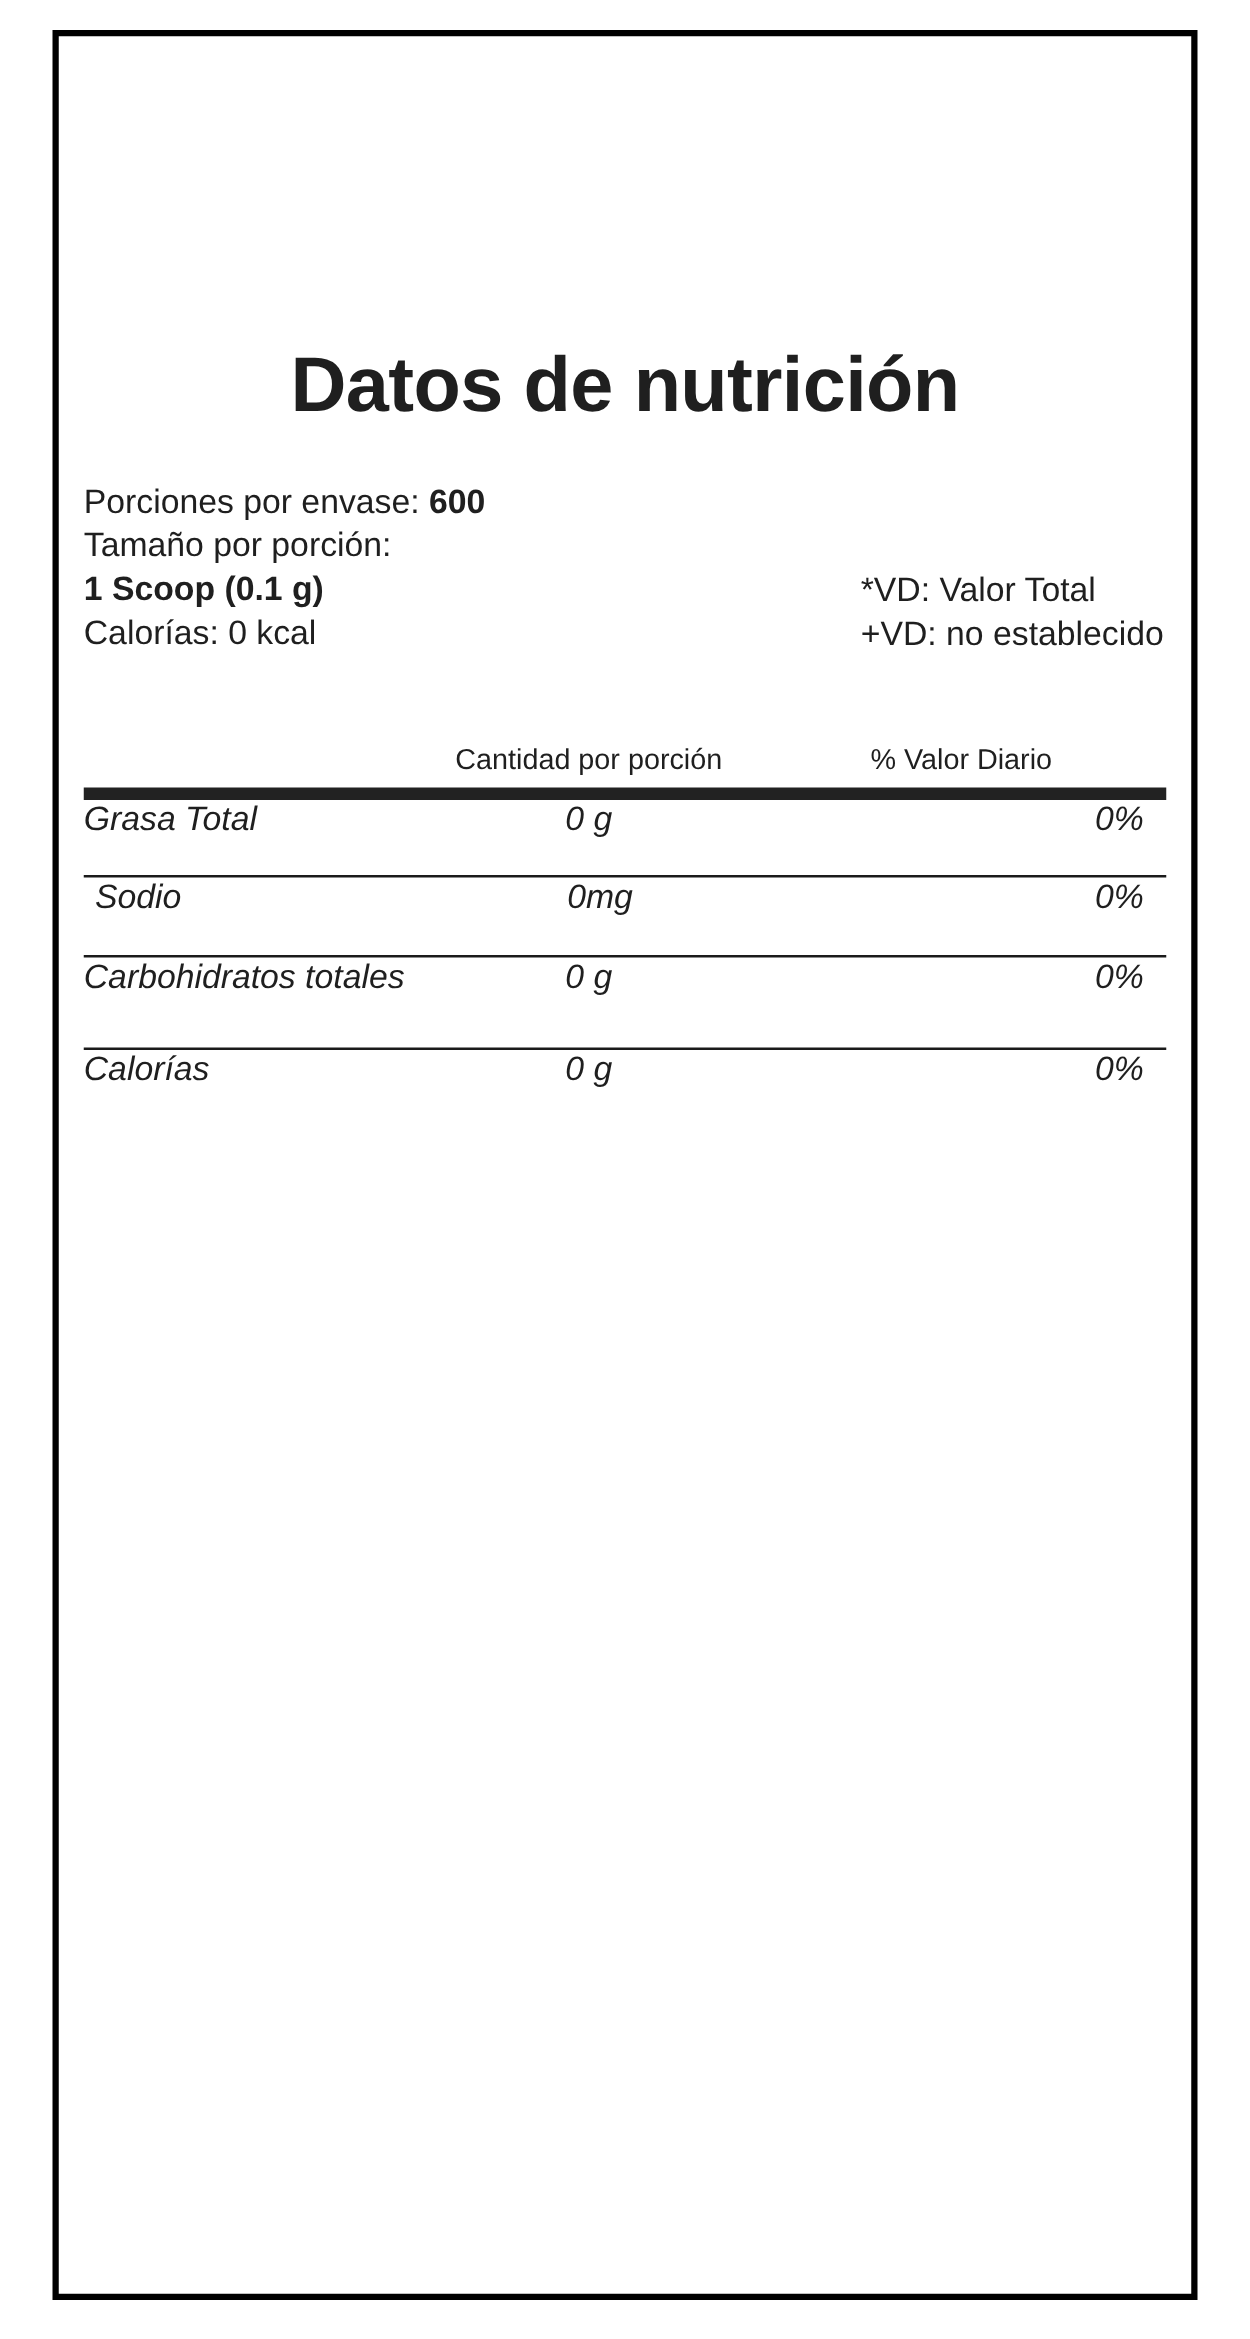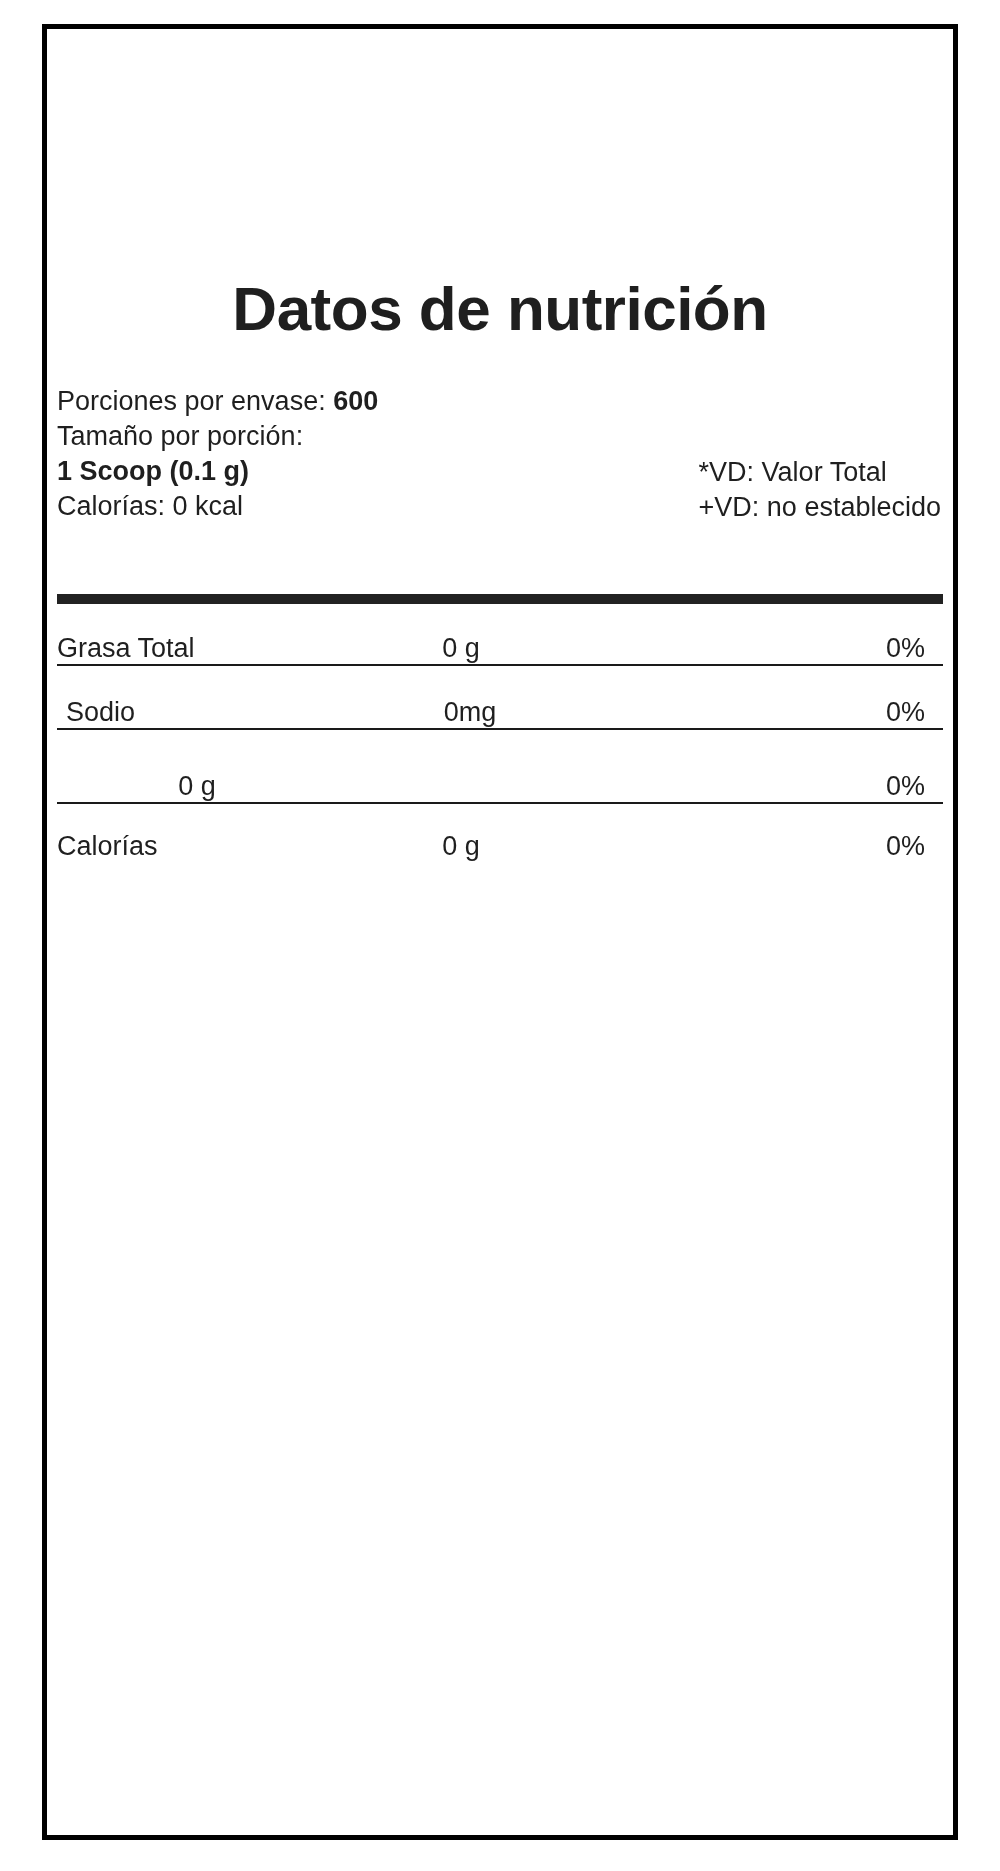--- a/index.html
+++ b/index.html
@@ -25,21 +25,21 @@
     box-sizing: border-box;
     background: #ffffff;
   }
 
   .inner {
     position: absolute;
     left: 0;
     top: 0;
     right: 0;
     bottom: 0;
-    padding: 0 8px;
+    padding: 0 18px;
     box-sizing: border-box;
   }
 
   
   .title {
     text-align: center;
     font-size: 62px;
     font-weight: bold;
     letter-spacing: -0.5px;
     color: #1f1f1f;
@@ -108,23 +108,24 @@
   }
 
   .thick-bar {
     height: 10px;
     background: #222222;
     margin: 0 0 0 0;
   }
 
   .nrow {
     display: flex;
-    align-items: flex-end;
+    align-items: flex-start;
     height: 58px;
     border-bottom: 2px solid #1a1a1a;
+    font-style: italic;
   }
   .nrow:last-child {
     border-bottom: none;
   }
   .nrow .name {
     flex: 0 0 264px;
     font-size: 27px;
     color: #1f1f1f;
     text-align: left;
   }
@@ -177,36 +178,42 @@
 
       <div class="legend-col">
         <div class="legend-line">*VD: Valor Total</div>
         <div class="legend-line">+VD: no establecido</div>
       </div>
 
     </div>
 
     <div class="table-wrap">
 
+      <div class="col-headers">
+        <div class="ch-spacer"></div>
+        <div class="ch-amount">Cantidad por porción</div>
+        <div class="ch-dv">% Valor Diario</div>
+      </div>
 
       <div class="thick-bar"></div>
 
       <div class="nrow r0">
         <div class="name">Grasa Total</div>
         <div class="amount">0 g</div>
         <div class="dv">0%</div>
       </div>
 
       <div class="nrow r1">
         <div class="name indent">Sodio</div>
         <div class="amount">0mg</div>
         <div class="dv">0%</div>
       </div>
 
       <div class="nrow r2">
+        <div class="name">Carbohidratos totales</div>
         <div class="amount">0 g</div>
         <div class="dv">0%</div>
       </div>
 
       <div class="nrow r3">
         <div class="name">Calorías</div>
         <div class="amount">0 g</div>
         <div class="dv">0%</div>
       </div>
 

